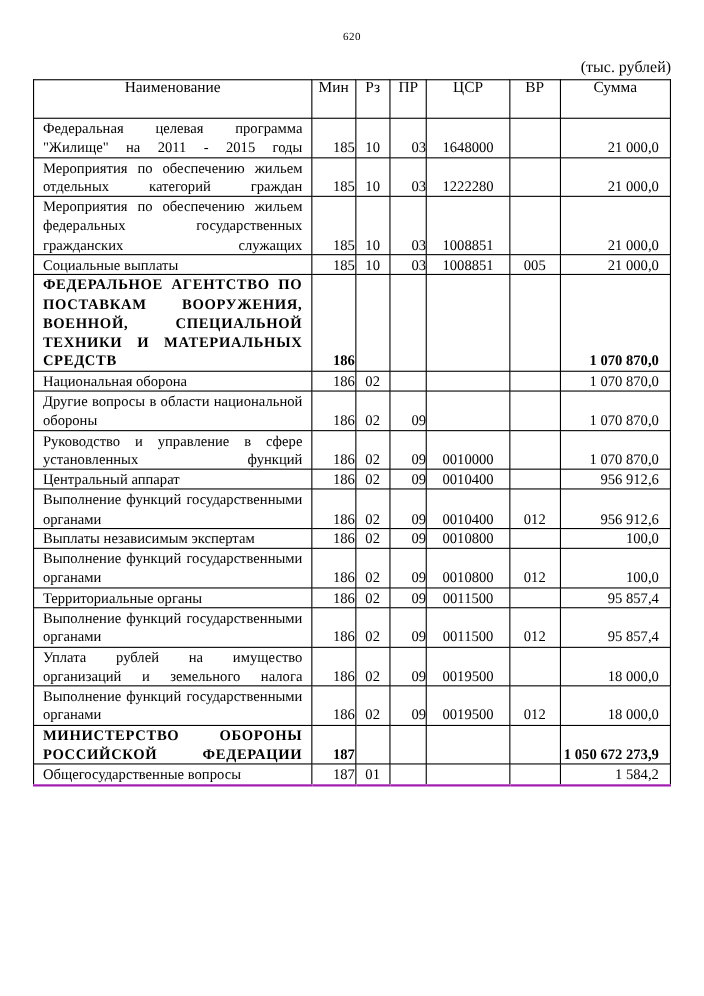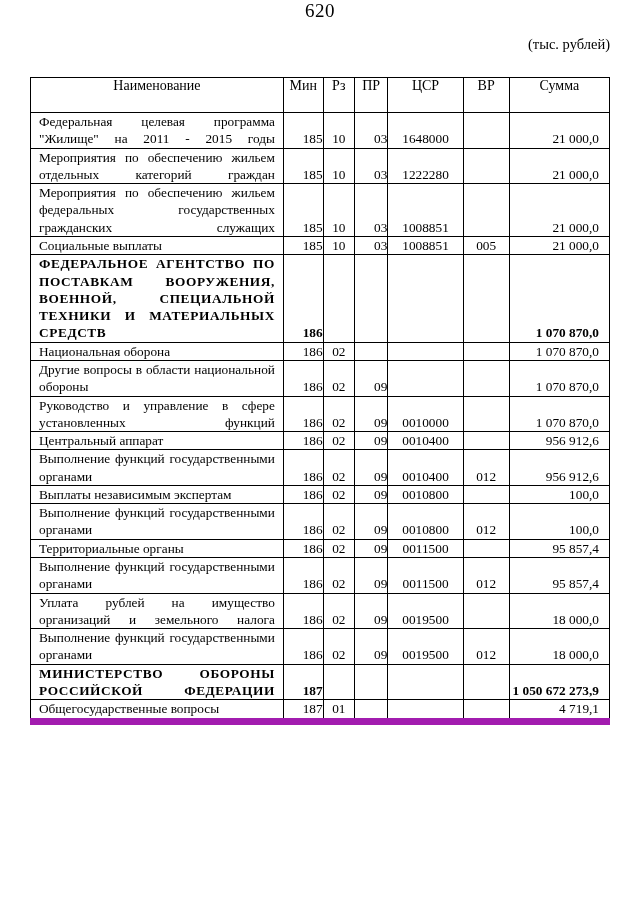--- a/index.html
+++ b/index.html
@@ -15,32 +15,33 @@
     position: relative;
   }
   .page {
     position: relative;
     width: 640px;
     height: 905px;
     box-sizing: border-box;
   }
   .page-number {
     text-align: center;
-    font-size: 19px;
+    font-size: 10px;
+    padding-top: 28px;
     letter-spacing: 0.5px;
   }
   .units {
     text-align: right;
     font-size: 14.5px;
     padding-right: 30px;
     padding-top: 14px;
   }
   table.budget {
     border-collapse: collapse;
-    margin: 24px auto 0 auto;
+    margin: 2px auto 0 auto;
     width: 580px;
     table-layout: fixed;
     font-size: 13.3px;
     padding-left: 15px;
   }
   table.budget td, table.budget th {
     border: 1px solid #000000;
     padding: 0;
     vertical-align: top;
   }
@@ -56,21 +57,21 @@
   
   tbody td {
     border-left: 1px solid #000000;
     border-right: 1px solid #000000;
     border-top: none;
     border-bottom: none;
     padding: 1px 4px 1px 4px;
     line-height: 1.30;
   }
   tbody tr:last-child td {
-    border-bottom: 7px solid #a21caf;
+    border-bottom: 2px solid #a21caf;
   }
   .c-name {
     width: 242px;
     text-align: justify;
     text-align-last: justify;
     padding-left: 8px !important;
     padding-right: 8px !important;
   }
   .c-name.nojust {
     text-align: center;
@@ -273,18 +274,18 @@
           <td class="c-vr vb bold"></td>
           <td class="c-sum vb bold">1 050 672 273,9</td>
         </tr>
         <tr>
           <td class="c-name nojust">Общегосударственные вопросы</td>
           <td class="c-min vb">187</td>
           <td class="c-rz vb">01</td>
           <td class="c-pr vb"></td>
           <td class="c-csr vb"></td>
           <td class="c-vr vb"></td>
-          <td class="c-sum vb">4 719,1</td>
+          <td class="c-sum vb">1 584,2</td>
         </tr>
       </tbody>
   </table>
 
 </div>
 
 </body></html>

